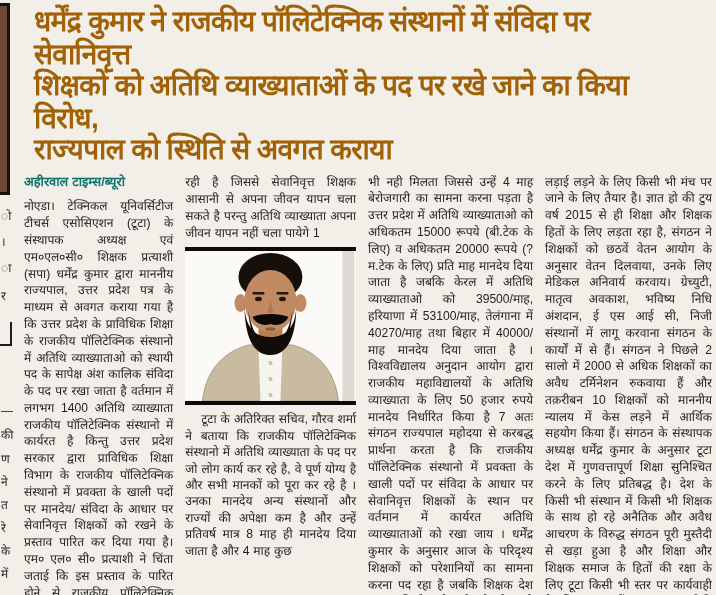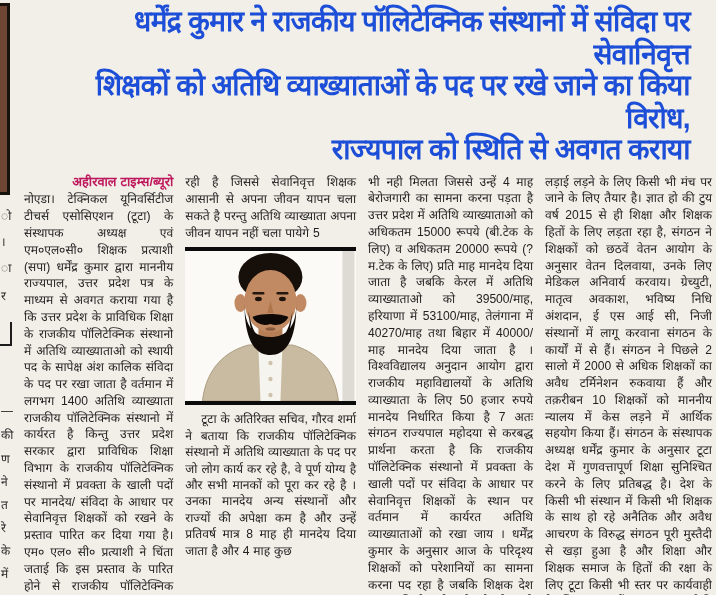--- a/index.html
+++ b/index.html
@@ -7,43 +7,43 @@
     width:716px;height:595px;
     background:#e8e6e0;
     font-family:"Liberation Sans","DejaVu Sans",sans-serif;
   }
   .page{
     position:relative;width:716px;height:595px;overflow:hidden;
     background:#f2efe8;color:#1a1a1a;
   }
   
   .headline{
-    margin:6px 26px 2px 34px;text-align:right;
-    font-weight:700;color:#1d4ed8;
+    margin:6px 26px 2px 34px;text-align:left;
+    font-weight:700;color:#a16207;
     font-size:28px;line-height:1.14;letter-spacing:-0.6px;
   }
   .headline div{transform:scaleY(1.04);}
   
   .columns{
     display:flex;gap:12px;
     padding:6px 4px 0 24px;box-sizing:border-box;width:716px;
   }
   .col{
     text-align:justify;
     font-size:12.1px;line-height:16.8px;color:#222;
     word-spacing:0.5px;
   }
   .col p{margin:0;}
   .c1{width:152px;}
   .c2{width:174px;}
   .c3{width:168px;}
   .c4{width:170px;}
   .byline{
-    font-weight:700;text-align:right;font-size:12.8px;color:#be185d;
-    margin-bottom:1px;
+    font-weight:700;text-align:left;font-size:12.8px;color:#0f766e;
+    margin-bottom:8px;
   }
   .lead{font-weight:400;}
   .indent{text-indent:16px;}
   .c2 .col-top{line-height:17.2px;}
   .c2-body{font-size:12.1px;line-height:16.4px;}
   
   .photo-frame{
     border-top:4px solid #0b0b0b;border-bottom:4px solid #0b0b0b;
     margin:5px 0 6px 0;background:#fbfaf7;
   }
@@ -89,21 +89,21 @@
   </div>
 
   <div class="columns">
 
     <div class="col c1">
       <div class="byline">अहीरवाल टाइम्स/ब्यूरो</div>
       <p><span class="lead">नोएडा।</span> <span>टेक्निकल यूनिवर्सिटीज टीचर्स एसोसिएशन (टूटा) के संस्थापक अध्यक्ष एवं एम०एल०सी० शिक्षक प्रत्याशी (सपा) धर्मेंद्र कुमार द्वारा माननीय राज्यपाल, उत्तर प्रदेश पत्र के माध्यम से अवगत कराया गया है कि उत्तर प्रदेश के प्राविधिक शिक्षा के राजकीय पॉलिटेक्निक संस्थानो में अतिथि व्याख्याताओ को स्थायी पद के सापेक्ष अंश कालिक संविदा के पद पर रखा जाता है वर्तमान में लगभग 1400 अतिथि व्याख्याता राजकीय पॉलिटेक्निक संस्थानो में कार्यरत है किन्तु उत्तर प्रदेश सरकार द्वारा प्राविधिक शिक्षा विभाग के राजकीय पॉलिटेक्निक संस्थानो में प्रवक्ता के खाली पदों पर मानदेय/ संविदा के आधार पर सेवानिवृत्त शिक्षकों को रखने के प्रस्ताव पारित कर दिया गया है। एम० एल० सी० प्रत्याशी ने चिंता जताई कि इस प्रस्ताव के पारित होने से राजकीय पॉलिटेक्निक संस्थानो में कार्यरत अतिथि व्याख्याता बेरोजगार हो जाएंगे और भुखमरी और वर्तमान परिदृश्य में कई शिक्षक नौजवान शिक्षक और उनके परिवार भुखमरी के कगार पर आ जायेंगे। उन्होंने बताया कि राजकीय पॉलिटेक्निक संस्थानो से सेवानिवृत्त शिक्षकों को सरकार द्वारा पेंशन दी जा</span></p>
     </div>
 
     <div class="col c2">
-      <p class="col-top">रही है जिससे सेवानिवृत्त शिक्षक आसानी से अपना जीवन यापन चला सकते है परन्तु अतिथि व्याख्याता अपना जीवन यापन नहीं चला पायेगे 5</p>
+      <p class="col-top">रही है जिससे सेवानिवृत्त शिक्षक आसानी से अपना जीवन यापन चला सकते है परन्तु अतिथि व्याख्याता अपना जीवन यापन नहीं चला पायेगे 1</p>
 
       <div class="photo-frame">
         <svg viewBox="0 0 168 150" preserveAspectRatio="xMidYMax meet" role="img">
 
           <rect x="0" y="0" width="168" height="150" fill="#fbfaf7"></rect>
           <rect x="156" y="0" width="12" height="150" fill="#dedbd4"></rect>
 
           <path d="M16 150 C20 116 40 100 62 94 L106 94 C128 100 148 116 152 150 Z" fill="#c9bba1" stroke="#ac9d80" stroke-width="1"></path>
 
           <path d="M72 96 L84 88 L96 96 L94 150 L74 150 Z" fill="#f6f4ee"></path>

